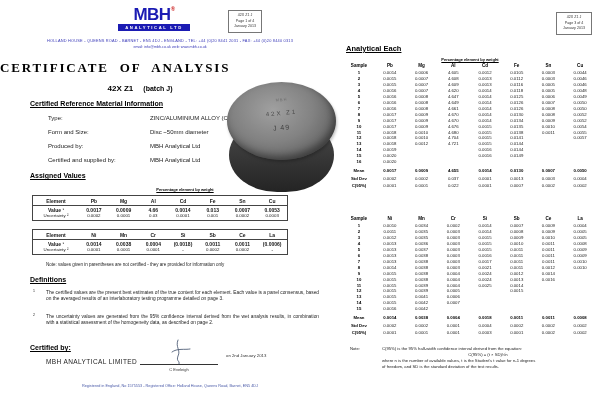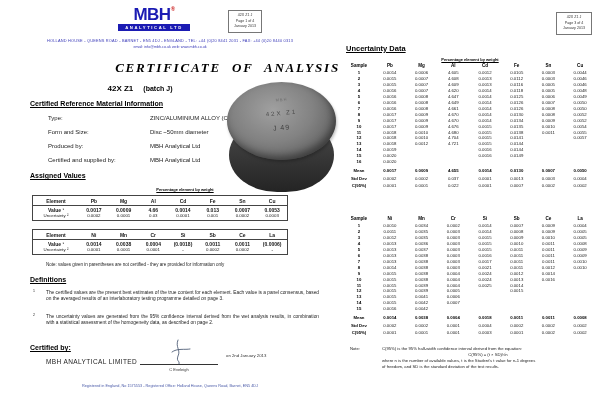--- a/index.html
+++ b/index.html
@@ -12,21 +12,21 @@
   #page2{left:340px;width:260px;}
   .sec{font-size:7px;font-weight:bold;text-decoration:underline;color:#000;}
   
   .logo{left:118px;top:6px;width:72px;text-align:center;}
   .logo-mbh{font-size:17px;font-weight:bold;color:#1b1bb3;line-height:1;letter-spacing:-0.5px;}
   .logo-reg{font-size:6px;color:#c22;vertical-align:top;}
   .logo-bar{background:#1b1bb3;color:#fff;font-size:4.2px;font-weight:bold;letter-spacing:1.6px;padding:1px 0;margin-top:1px;}
   .stamp{border:1px solid #777;font-size:3.6px;line-height:1.55;text-align:center;color:#333;padding:2px 1px;background:#fff;}
   .addr{left:0;right:0;top:38px;text-align:center;font-size:3.9px;color:#3a3ab8;letter-spacing:0.2px;}
   .contact{left:0;right:0;top:45px;text-align:center;font-size:3.7px;color:#3a3ab8;}
-  .title{left:0;right:0;top:60px;text-align:right;font-family:"Liberation Serif",serif;font-size:13px;font-weight:bold;letter-spacing:1.8px;word-spacing:6px;color:#000;font-style:italic;}
+  .title{left:0;right:0;top:60px;text-align:left;font-family:"Liberation Serif",serif;font-size:13px;font-weight:bold;letter-spacing:1.8px;word-spacing:6px;color:#000;}
   .prodline{left:0;right:60px;top:84px;text-align:center;font-size:8px;font-weight:bold;color:#000;}
   .prodline .batch{font-size:7px;margin-left:10px;}
   .frow{left:48px;font-size:6px;color:#222;}
   .frow .flabel{display:inline-block;width:102px;}
   
   .disc{left:226px;top:82px;width:112px;height:114px;}
   .disc-side{position:absolute;left:3px;top:36px;width:105px;height:74px;background:linear-gradient(180deg,#565656 0%,#3a3a3a 45%,#242424 100%);border-radius:52px/40px;}
   .disc-top{position:absolute;left:1px;top:0;width:109px;height:78px;border-radius:50%;background:radial-gradient(ellipse at 42% 36%,#a0a0a0 0%,#828282 45%,#5d5d5d 82%,#4e4e4e 100%);box-shadow:inset -3px -4px 7px rgba(0,0,0,.38), 1px 2px 3px rgba(0,0,0,.25);}
   .disc-t{position:absolute;left:0;width:100%;text-align:center;color:#4a4a4a;transform:rotate(-5deg);}
   .disc-t1{top:15px;font-size:4px;letter-spacing:1px;color:#6d6d6d;}
@@ -208,21 +208,21 @@
   </div>
 
   <div class="page" id="page2">
 
     <div class="abs stamp" style="left:216px;top:12px;width:36px;">
       <div>42X Z1 J</div>
       <div>Page 3 of 4</div>
       <div>January 2013</div>
     </div>
 
-    <div class="abs an-head">Uncertainty Data</div>
+    <div class="abs an-head">Analytical Each</div>
     <div class="abs pct" style="left:30px;top:57px;width:200px;">Percentage element by weight</div>
 
     <div class="abs antable" style="top:63px;">
         <div class="trow thead">
           <span class="tcell tlabel">Sample</span>
           <span class="tcell">Pb</span>
           <span class="tcell">Mg</span>
           <span class="tcell">Al</span>
           <span class="tcell">Cd</span>
           <span class="tcell">Fe</span>

